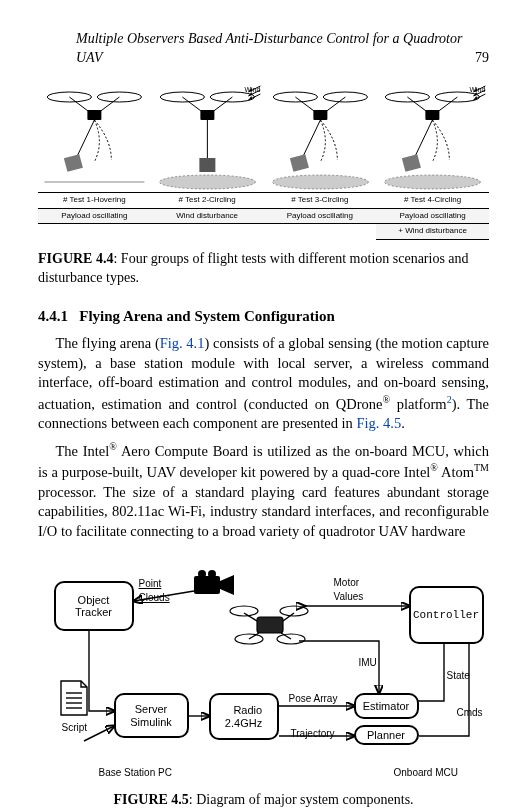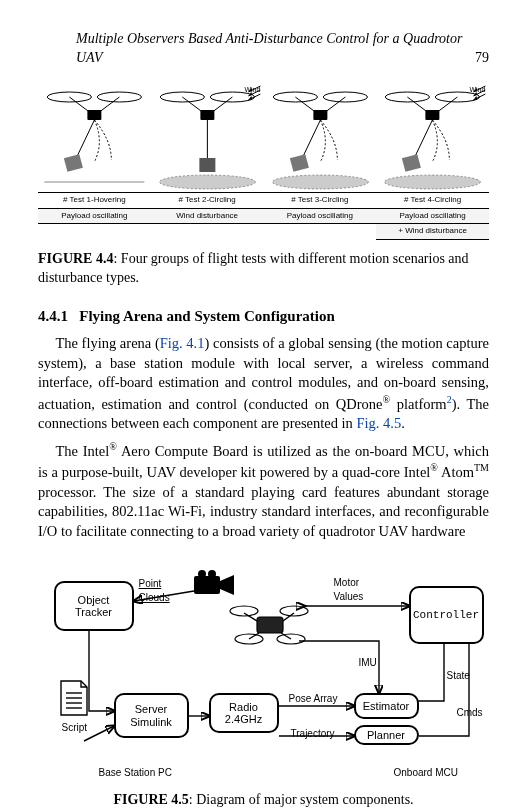--- a/index.html
+++ b/index.html
@@ -286,21 +286,21 @@
       <line x1="242" y1="72" x2="252" y2="78"></line>
     </g>
   </svg>
 
   <div class="box" style="left:75px; top:132px; width:75px; height:45px;">
       <span>Server<br>Simulink</span>
     </div>
   <div class="box" style="left:15px; top:20px; width:80px; height:50px;">
       <span>Object<br>Tracker</span>
     </div>
-  <div class="box" style="left:170px; top:132px; width:70px; height:40px;">
+  <div class="box" style="left:170px; top:132px; width:70px; height:47px;text-align:right;">
       <span>Radio<br>2.4GHz</span>
     </div>
   <div class="box" style="left:370px; top:25px; width:75px; height:58px;font-family:Liberation Mono, monospace;">
       <span>Controller</span>
     </div>
   <div class="box" style="left:315px; top:132px; width:65px; height:26px;">
       <span>Estimator</span>
     </div>
   <div class="box" style="left:315px; top:164px; width:65px; height:20px;">
       <span>Planner</span>

